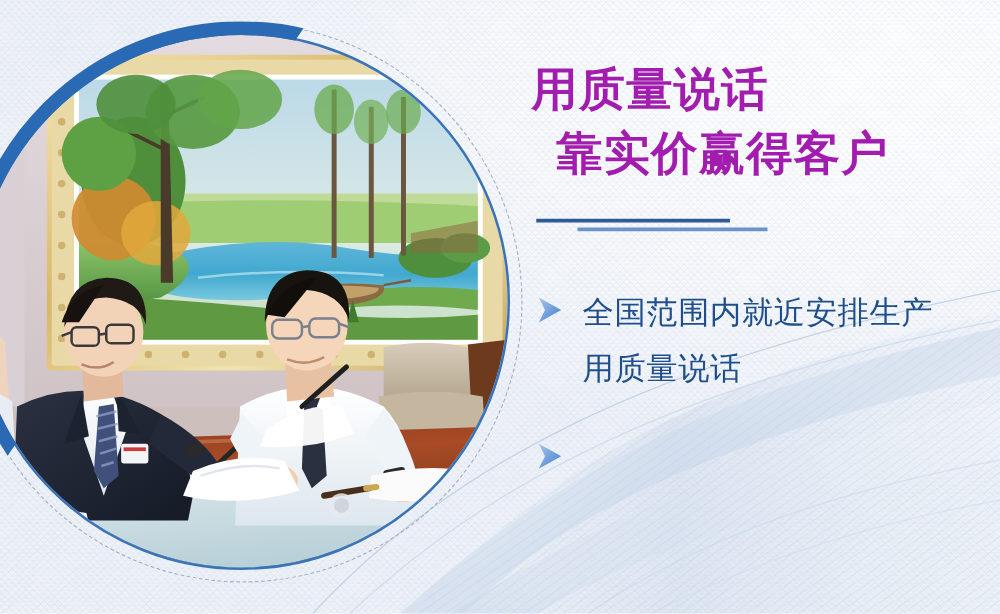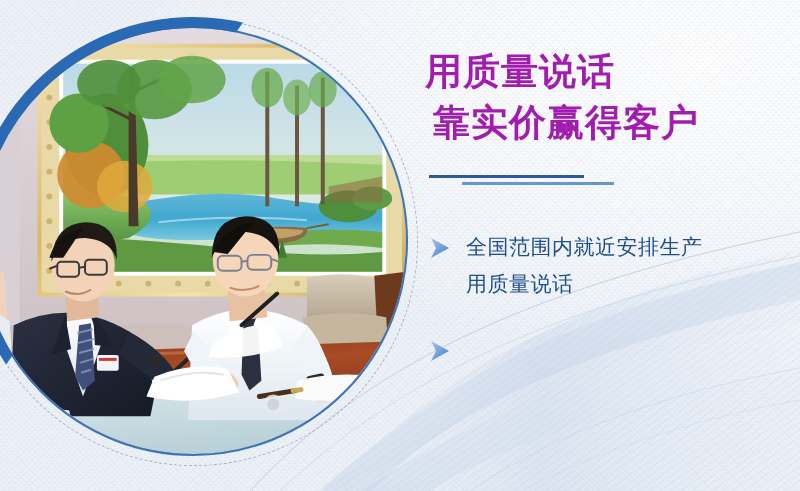--- a/index.html
+++ b/index.html
@@ -109,21 +109,21 @@
   }
   .headline-line {
     font-size: 37px;
     font-weight: 700;
     letter-spacing: 1px;
     color: #a21caf;
     line-height: 1.38;
     white-space: nowrap;
     text-shadow: 0 1px 0 rgba(255,255,255,.6);
   }
-  .headline-line.l2 { margin-left: 8px; }
+  .headline-line.l2 { margin-left: 20px; }
 
   .divider {
     position: absolute;
     left: 9px;
     top: 175px;
     width: 200px;
     height: 14px;
   }
   .divider .bar-top {
     position: absolute;
@@ -150,21 +150,21 @@
     padding-left: 46px;
   }
   .bullet-arrow {
     position: absolute;
     left: 7px;
     top: 8px;
     width: 26px;
     height: 24px;
   }
   .bullet-text {
-    font-size: 21px;
+    font-size: 25px;
     color: #1f4e8c;
     line-height: 1.78;
     letter-spacing: .5px;
     white-space: nowrap;
   }
 </style>
 </head>
 <body>
 
 <div id="banner">

